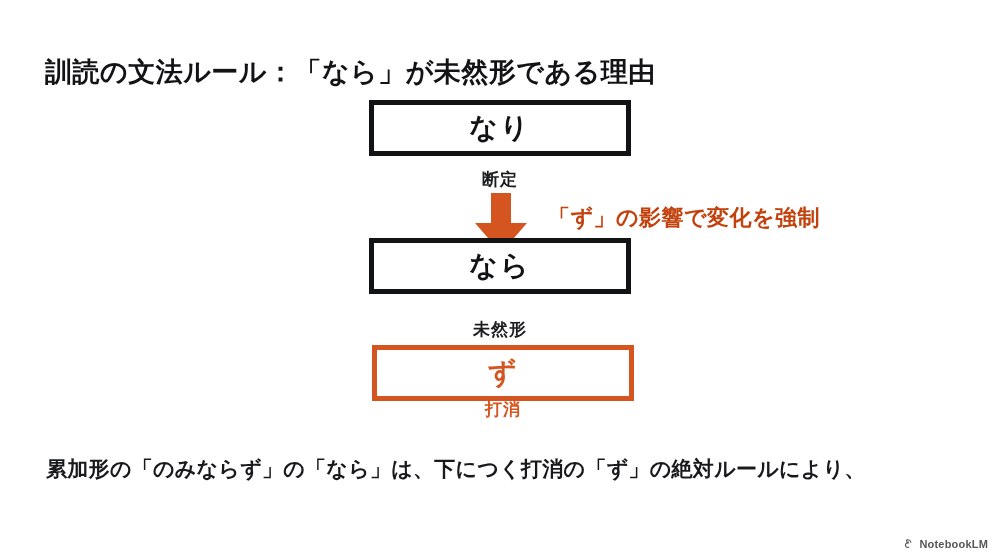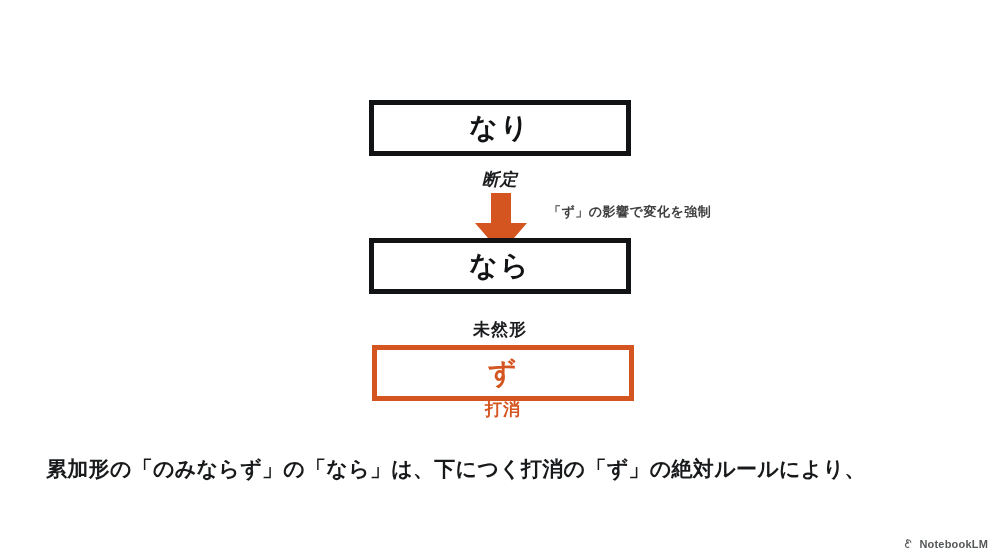--- a/index.html
+++ b/index.html
@@ -68,21 +68,21 @@
     color: #1b1c1e;
     margin-top: 6px;
     letter-spacing: 1px;
   }
   .node-caption.orange {
     color: #D4551F;
   }
 
   
   .box-1 { position: absolute; left: 0; top: 0; }
-  .cap-1 { position: absolute; left: 0; top: 62px; width: 262px; font-style: italic; }
+  .cap-1 { position: absolute; left: 0; top: 62px; width: 262px; }
 
   .arrow-wrap {
     position: absolute;
     left: 104px;
     top: 93px;
     width: 56px;
     height: 62px;
   }
   .arrow-wrap svg { display: block; }
 
@@ -90,23 +90,23 @@
   .cap-2 { position: absolute; left: 0; top: 212px; width: 262px; }
 
   .box-3 { position: absolute; left: 3px; top: 245px; }
   .cap-3 { position: absolute; left: 3px; top: 292px; width: 262px; }
 
   
   .arrow-note {
     position: absolute;
     left: 548px;
     top: 203px;
-    font-size: 13px;
+    font-size: 22px;
     font-weight: bold;
-    color: #404040;
+    color: #c2410c;
     letter-spacing: 0.5px;
     white-space: nowrap;
   }
 
   
   .summary {
     position: absolute;
     left: 46px;
     top: 452px;
     width: 910px;
@@ -132,20 +132,21 @@
     letter-spacing: 0.2px;
     opacity: 0.88;
   }
   .watermark svg { display: block; }
 </style>
 </head>
 <body>
 
 <div id="slide">
 
+  <h1 class="slide-title">訓読の文法ルール：「なら」が未然形である理由</h1>
 
   <div class="flow">
 
     <div class="node-box black box-1">
       <span>なり</span>
     </div>
     <div class="node-caption cap-1">断定</div>
 
     <div class="arrow-wrap">
       <svg width="56" height="62" viewBox="0 0 56 62" aria-hidden="true">

